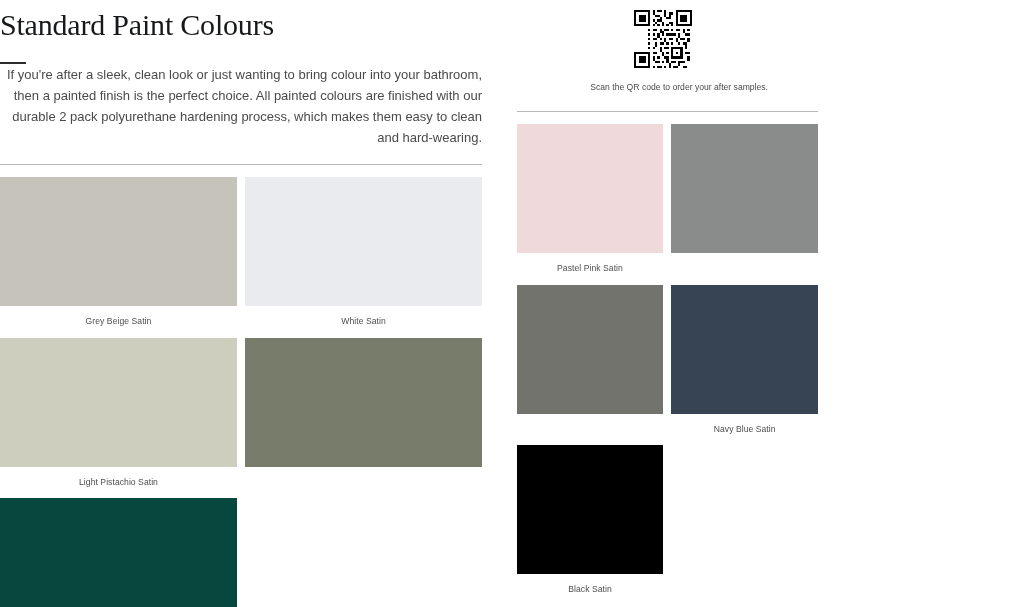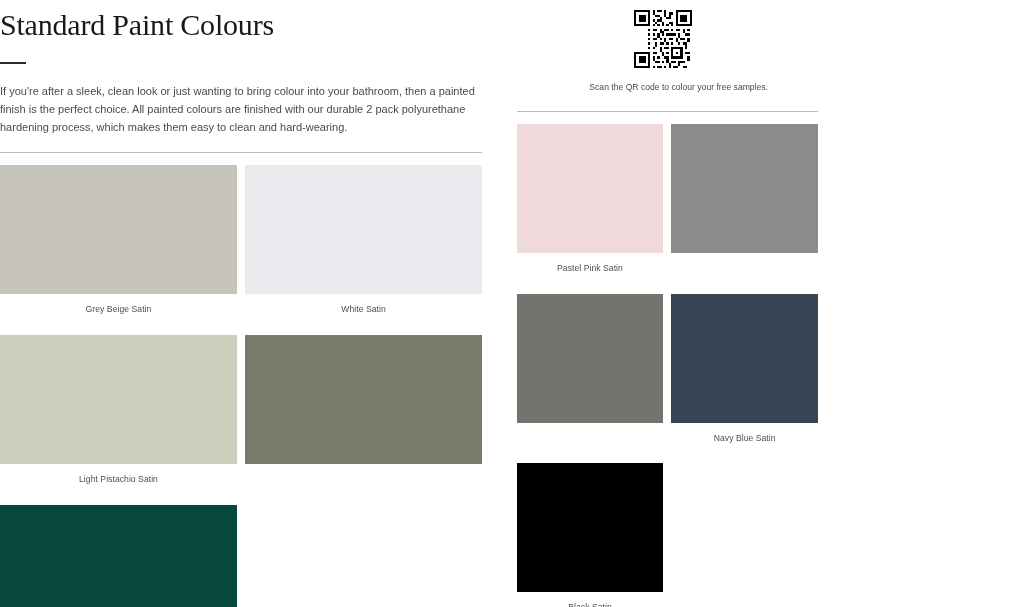--- a/index.html
+++ b/index.html
@@ -46,25 +46,25 @@
   }
 
   .title-dash {
     width: 26px;
     height: 0;
     border-top: 2px solid #2b2b2b;
     margin-top: 21px;
   }
 
   .intro {
-    margin-top: 19px;
-    font-size: 11px;
+    font-size: 13px;
     line-height: 1.62;
     color: #4a4a4a;
     width: 482px;
+    text-align: right;
   }
 
   .rule {
     border-top: 1px solid #b9b9b9;
     margin-top: 16px;
   }
 
   
   .qr-block {
     display: flex;
@@ -115,21 +115,21 @@
   .swatch-chip {
     width: 100%;
     height: 129px;
     display: block;
   }
 
   .swatch-label {
     font-size: 8.6px;
     color: #4e4e4e;
     text-align: center;
-    padding: 11px 2px 21px 2px;
+    padding: 11px 2px 12px 2px;
     line-height: 1;
     letter-spacing: 0.05px;
   }
 </style>
 </head>
 <body>
 
 <div class="page">
 
   <div class="panel panel-left">
@@ -284,21 +284,21 @@
               <rect x="10" y="24" width="2" height="1"></rect>
             <rect x="13" y="24" width="1" height="1"></rect>
               <rect x="15" y="23" width="1" height="2"></rect>
             <rect x="17" y="24" width="2" height="1"></rect>
               <rect x="21" y="24" width="2" height="1"></rect>
             <rect x="16" y="10" width="1" height="1"></rect>
               <rect x="20" y="22" width="1" height="1"></rect>
           </g>
         </svg>
 
-        <div class="qr-caption">Scan the QR code to colour your free samples.</div>
+        <div class="qr-caption">Scan the QR code to order your after samples.</div>
       </div>
 
       <div class="rule rule-right"></div>
     </div>
 
     <div class="swatch-grid">
 
       <div class="swatch-cell">
         <span class="swatch-chip" style="background:#efd9da"></span>
         <span class="swatch-label">Pastel Pink Satin</span>

